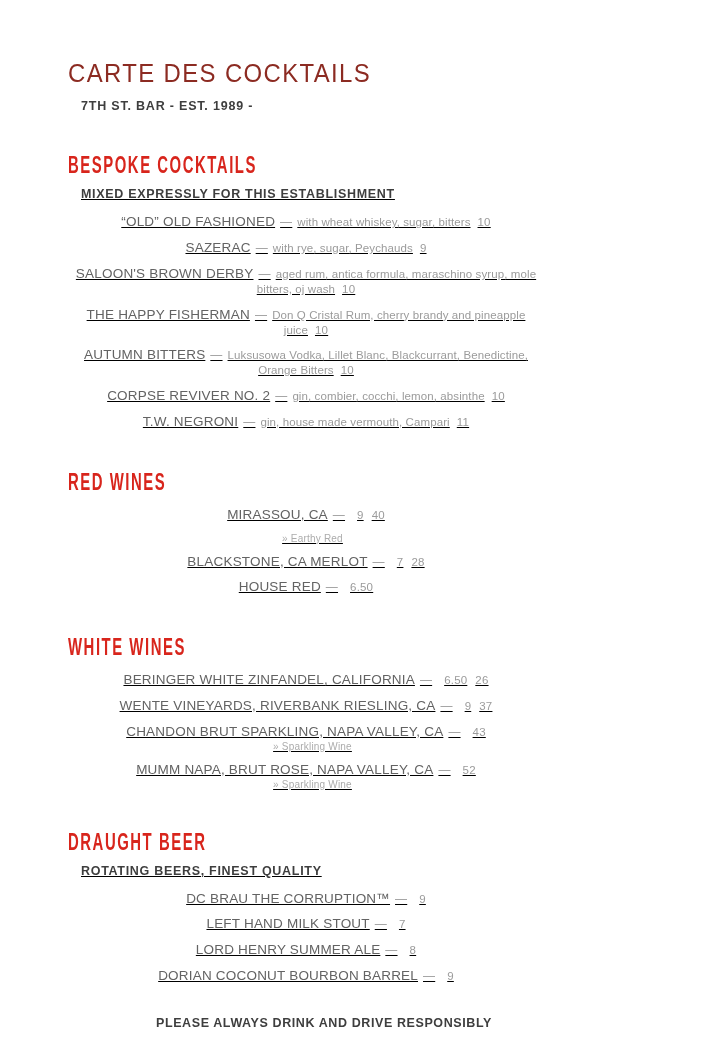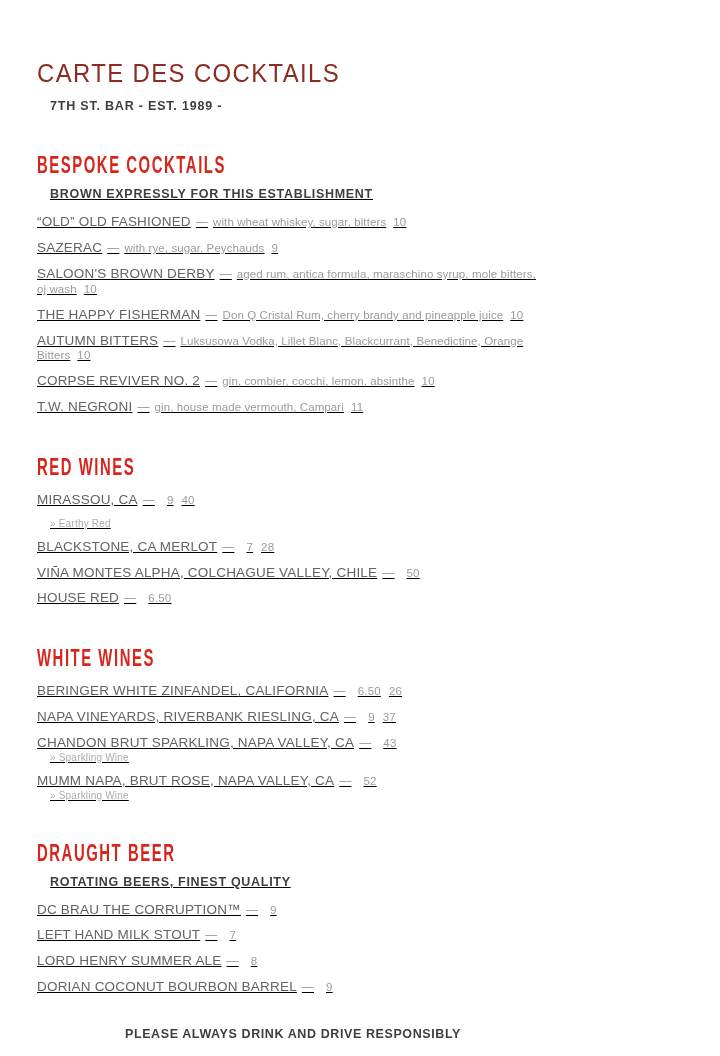--- a/index.html
+++ b/index.html
@@ -1,42 +1,42 @@
 <!DOCTYPE html>
 <html><head>
 <meta charset="utf-8">
 <style>
   html,body{margin:0;padding:0;background:#ffffff;}
   body{
     width:720px;height:1056px;overflow:hidden;
     font-family:"Liberation Sans", sans-serif;
     -webkit-font-smoothing:antialiased;
   }
-  .page{box-sizing:border-box;width:584px;height:1056px;padding:60px 40px 0 37px;}
+  .page{box-sizing:border-box;width:584px;height:1056px;padding:60px 40px 0 68px;}
   
   .page-title{
     margin:0;font-size:26px;font-weight:500;letter-spacing:1.5px;
     color:#8C2B22;display:inline-block;transform:scaleX(0.92);transform-origin:left center;
     white-space:nowrap;line-height:1.05;
   }
   .page-subtitle{
     margin:12px 0 0 13px;font-size:12.5px;font-weight:bold;letter-spacing:0.8px;color:#3E3E3E;
   }
   
   .menu-section{margin-top:40px;text-decoration:underline;}
   .section-heading{
     margin:0;font-size:24px;font-weight:bold;letter-spacing:2.5px;color:#D8251C;
     display:inline-block;transform:scaleX(0.62);transform-origin:left center;white-space:nowrap;
     line-height:1;
   }
   .section-subheading{
     margin:10px 0 0 13px;font-size:12.5px;font-weight:bold;letter-spacing:0.7px;color:#3E3E3E;
   }
   .items{margin-top:14px;}
-  .menu-item{margin-bottom:11px;}
+  .menu-item{margin-bottom:11px;text-align:center;}
   .item-line{font-size:13.5px;color:#636363;letter-spacing:0.2px;line-height:1.1;}
   .item-name{color:#636363;}
   .item-sep{color:#9B9B9B;margin:0 5px;font-size:12px;}
   .item-detail{font-size:11.5px;color:#9B9B9B;letter-spacing:0.1px;}
   .item-prices{font-size:11.5px;color:#9B9B9B;margin-left:7px;}
   .price + .price{margin-left:8px;}
   .item-note{font-size:10px;color:#ACACAC;margin:2px 0 0 13px;line-height:1;letter-spacing:0.2px;}
   
   .footer{
     margin-top:32px;width:512px;text-align:center;
@@ -48,21 +48,21 @@
 
 <div class="page">
   <header>
     <h1 class="page-title">CARTE DES COCKTAILS</h1>
     <div class="page-subtitle">7TH ST. BAR - EST. 1989 -</div>
   </header>
 
   <main id="sections">
   <section class="menu-section">
     <h2 class="section-heading">BESPOKE COCKTAILS</h2>
-    <div class="section-subheading">BROWN EXPRESSLY FOR THIS ESTABLISHMENT</div>
+    <div class="section-subheading">MIXED EXPRESSLY FOR THIS ESTABLISHMENT</div>
     <div class="items">
   <div class="menu-item">
     <div class="item-line">
       <span class="item-name">“OLD” OLD FASHIONED</span><span class="item-sep">—</span><span class="item-detail">with wheat whiskey, sugar, bitters</span><span class="item-prices"><span class="price">10</span></span>
     </div>
 
   </div>
 
   <div class="menu-item">
     <div class="item-line">
@@ -122,26 +122,20 @@
     <div class="item-note">» Earthy Red</div>
   </div>
 
   <div class="menu-item">
     <div class="item-line">
       <span class="item-name">BLACKSTONE, CA MERLOT</span><span class="item-sep">—</span><span class="item-prices"><span class="price">7</span><span class="price">28</span></span>
     </div>
 
   </div>
 
-  <div class="menu-item">
-    <div class="item-line">
-      <span class="item-name">VIÑA MONTES ALPHA, COLCHAGUE VALLEY, CHILE</span><span class="item-sep">—</span><span class="item-prices"><span class="price">50</span></span>
-    </div>
-
-  </div>
 
   <div class="menu-item">
     <div class="item-line">
       <span class="item-name">HOUSE RED</span><span class="item-sep">—</span><span class="item-prices"><span class="price">6.50</span></span>
     </div>
 
   </div>
 </div>
   </section>
 
@@ -151,21 +145,21 @@
     <div class="items">
   <div class="menu-item">
     <div class="item-line">
       <span class="item-name">BERINGER WHITE ZINFANDEL, CALIFORNIA</span><span class="item-sep">—</span><span class="item-prices"><span class="price">6.50</span><span class="price">26</span></span>
     </div>
 
   </div>
 
   <div class="menu-item">
     <div class="item-line">
-      <span class="item-name">NAPA VINEYARDS, RIVERBANK RIESLING, CA</span><span class="item-sep">—</span><span class="item-prices"><span class="price">9</span><span class="price">37</span></span>
+      <span class="item-name">WENTE VINEYARDS, RIVERBANK RIESLING, CA</span><span class="item-sep">—</span><span class="item-prices"><span class="price">9</span><span class="price">37</span></span>
     </div>
 
   </div>
 
   <div class="menu-item">
     <div class="item-line">
       <span class="item-name">CHANDON BRUT SPARKLING, NAPA VALLEY, CA</span><span class="item-sep">—</span><span class="item-prices"><span class="price">43</span></span>
     </div>
     <div class="item-note">» Sparkling Wine</div>
   </div>

